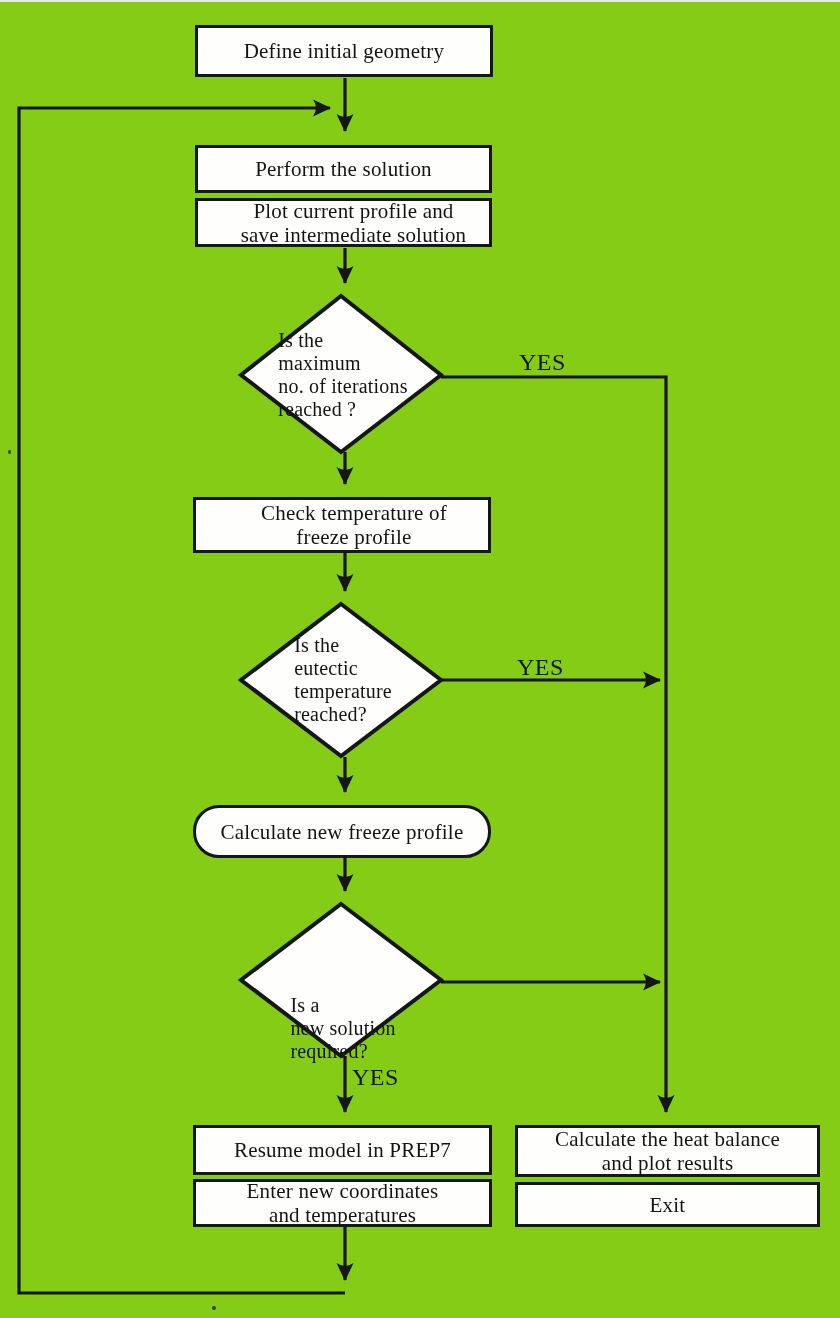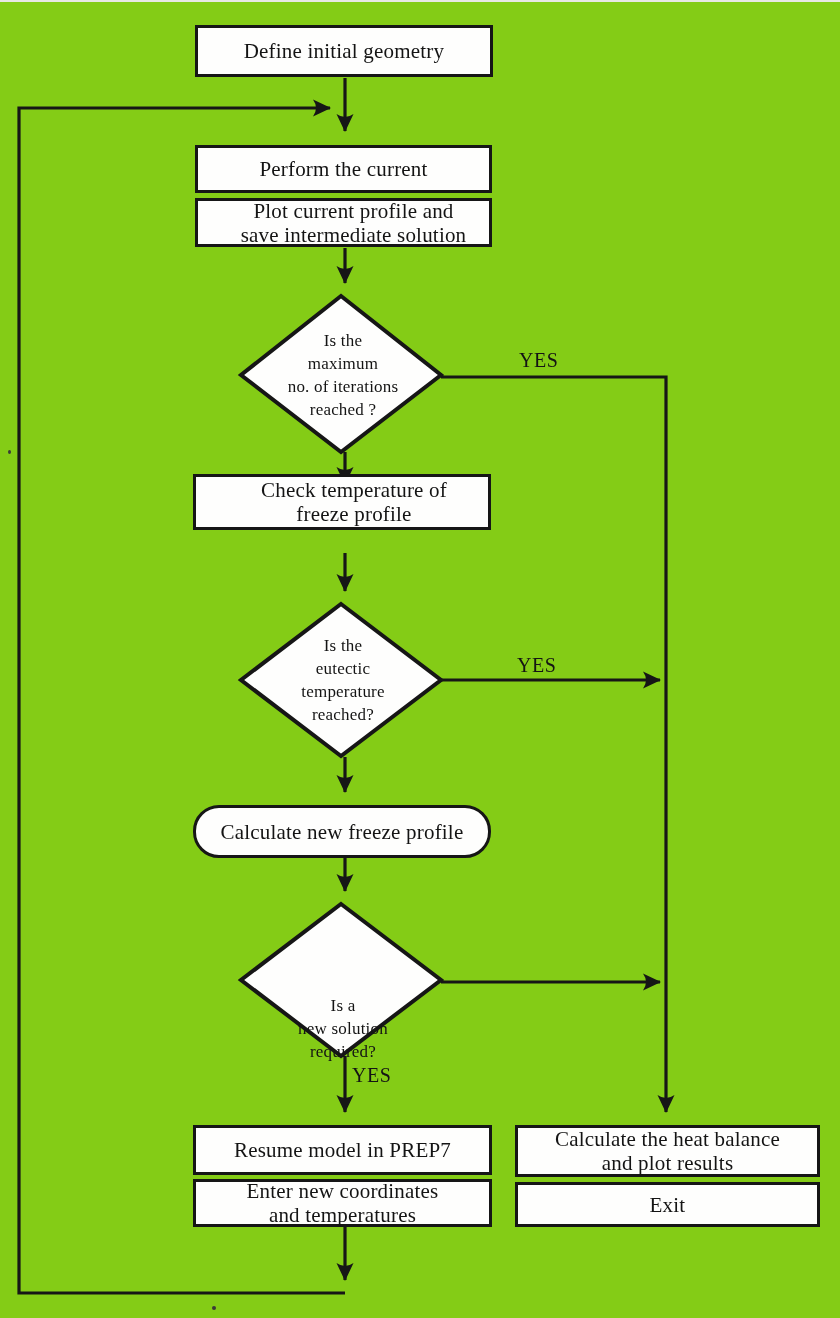--- a/index.html
+++ b/index.html
@@ -24,30 +24,30 @@
     text-align: center;
     white-space: pre-line;
     font-size: 21px;
     line-height: 24px;
     z-index: 2;
     letter-spacing: 0.2px;
   }
   .diamond-label {
     position: absolute;
     transform: translate(-50%, -50%);
-    text-align: center;
+    text-align: left;
     white-space: pre-line;
-    font-size: 17px;
+    font-size: 20px;
     line-height: 23px;
     z-index: 2;
     letter-spacing: 0.2px;
   }
   .edge-label {
     position: absolute;
-    font-size: 20px;
+    font-size: 24px;
     letter-spacing: 0.5px;
     z-index: 2;
   }
   .speck {
     position: absolute;
     background: #3a3a38;
     border-radius: 50%;
     z-index: 2;
   }
 </style>
@@ -84,25 +84,25 @@
 
     <g stroke="#161616" stroke-width="4" fill="#fefefd">
       <polygon points="341,294 441,373 341,450 241,373"></polygon>
       <polygon points="341,602 441,678 341,754 241,678"></polygon>
       <polygon points="341,902 441,978 341,1054 241,978"></polygon>
     </g>
   </svg>
 
   <div class="box" style="left:195px; top:23px; width:298px; height:52px;">Define initial geometry</div>
 
-  <div class="box" style="left:195px; top:143px; width:297px; height:48px;">Perform the current</div>
+  <div class="box" style="left:195px; top:143px; width:297px; height:48px;">Perform the solution</div>
   <div class="box" style="left:195px; top:196px; width:297px; height:49px;padding-left:20px;">Plot current profile and
 save intermediate solution</div>
 
-  <div class="box" style="left:193px; top:472px; width:298px; height:56px;padding-left:24px;">Check temperature of
+  <div class="box" style="left:193px; top:495px; width:298px; height:56px;padding-left:24px;">Check temperature of
 freeze profile</div>
 
   <div class="box" style="left:193px; top:803px; width:298px; height:53px;border-radius:26px;">Calculate new freeze profile</div>
 
   <div class="box" style="left:193px; top:1123px; width:299px; height:50px;">Resume model in PREP7</div>
   <div class="box" style="left:193px; top:1177px; width:299px; height:48px;">Enter new coordinates
 and temperatures</div>
 
   <div class="box" style="left:515px; top:1123px; width:305px; height:52px;">Calculate the heat balance
 and plot results</div>

